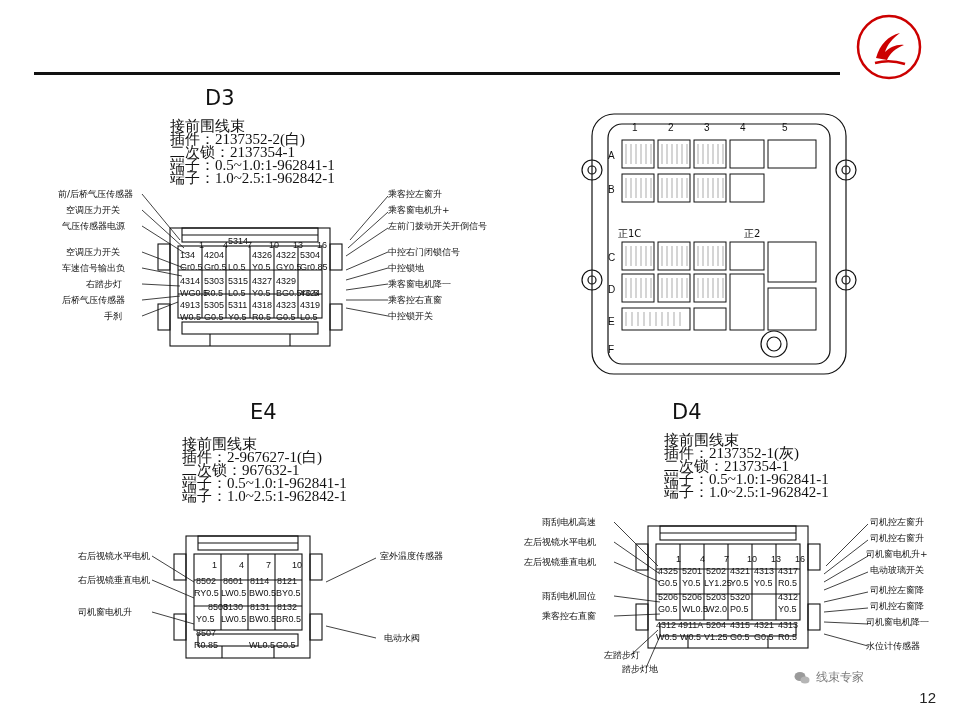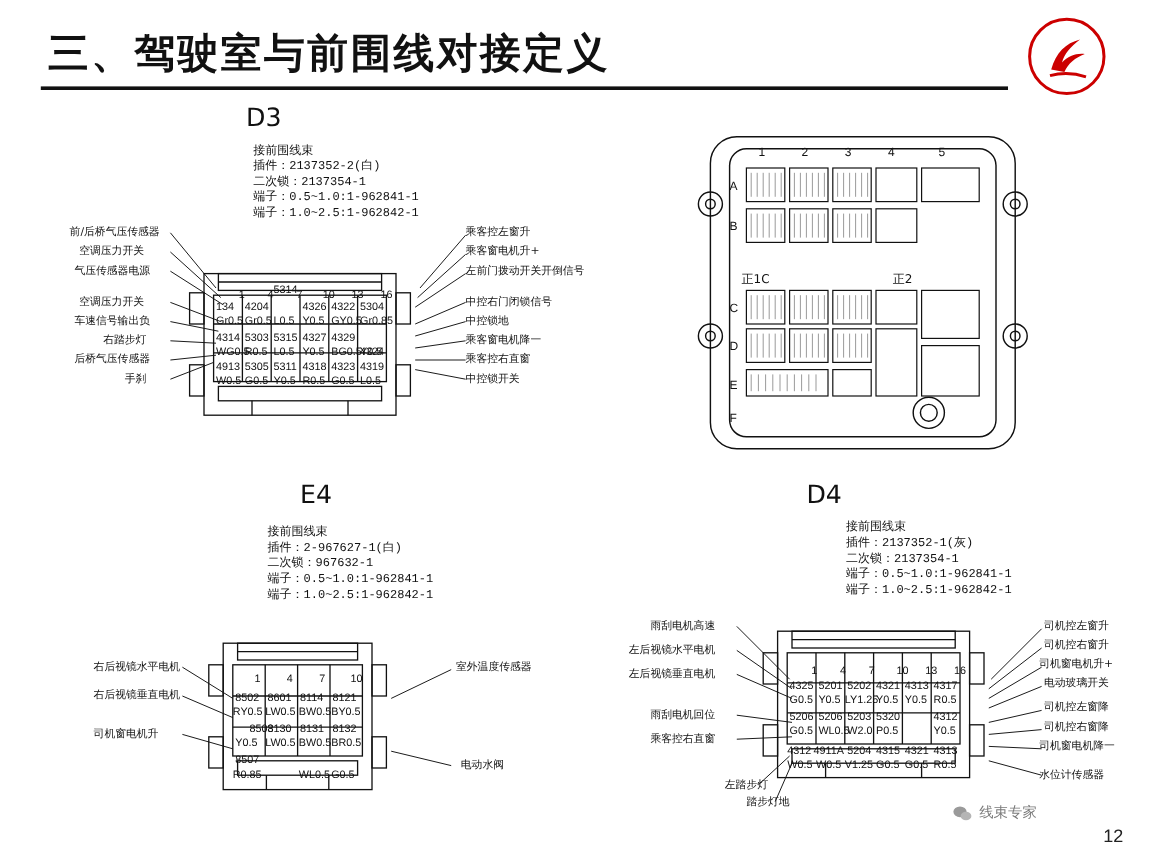--- a/index.html
+++ b/index.html
@@ -23,42 +23,41 @@
     position:absolute;right:38px;top:14px;width:66px;height:66px;border-radius:50%;
     background:#ffffff;
   }
   .logo svg{display:block;}
 
   
   .lbl{position:absolute;font-size:9px;line-height:11px;color:#111;white-space:pre;}
   .lbl.cn{font-family:"DejaVu Sans","Liberation Sans",sans-serif;}
   .blk-title{position:absolute;font-size:21px;font-weight:400;color:#111;
     font-family:"DejaVu Sans","Liberation Sans",sans-serif;}
-  .spec{position:absolute;font-size:10px;line-height:13px;color:#111;white-space:pre;
-    font-family:Liberation Mono, monospace;margin-left:41px;}
+  .spec{position:absolute;font-size:15px;line-height:13px;color:#111;white-space:pre;
+    font-family:Liberation Serif, serif;}
 
   
   .conn{position:absolute;}
   .conn svg{display:block;}
 
   .leader{position:absolute;}
   .leader svg{display:block;overflow:visible;}
 
   .pagenum{position:absolute;right:24px;bottom:14px;font-size:15px;color:#222;}
 
   .wm{position:absolute;right:96px;bottom:34px;display:flex;align-items:center;gap:6px;
       color:#7a7a7a;font-size:12px;font-family:"DejaVu Sans","Liberation Sans",sans-serif;}
   .wm .wm-ic{width:16px;height:14px;display:inline-block;}
 </style>
 </head>
 <body>
 
 <div class="slide">
 
-  <div class="title">三、驾驶室与前围线对接定义</div>
   <div class="title-rule"></div>
 
   <div class="logo">
     <svg width="66" height="66" viewBox="0 0 66 66">
       <circle cx="33" cy="33" r="31" fill="#ffffff" stroke="#c00" stroke-width="2.5"></circle>
       <path d="M20 44 C24 30 32 22 44 19 C36 25 31 31 29 38 C34 33 41 30 48 31 C40 34 34 39 31 46 Z" fill="#c00"></path>
       <path d="M19 49 C30 46 40 47 49 50" stroke="#c00" stroke-width="2.4" fill="none"></path>
     </svg>
   </div>
 

